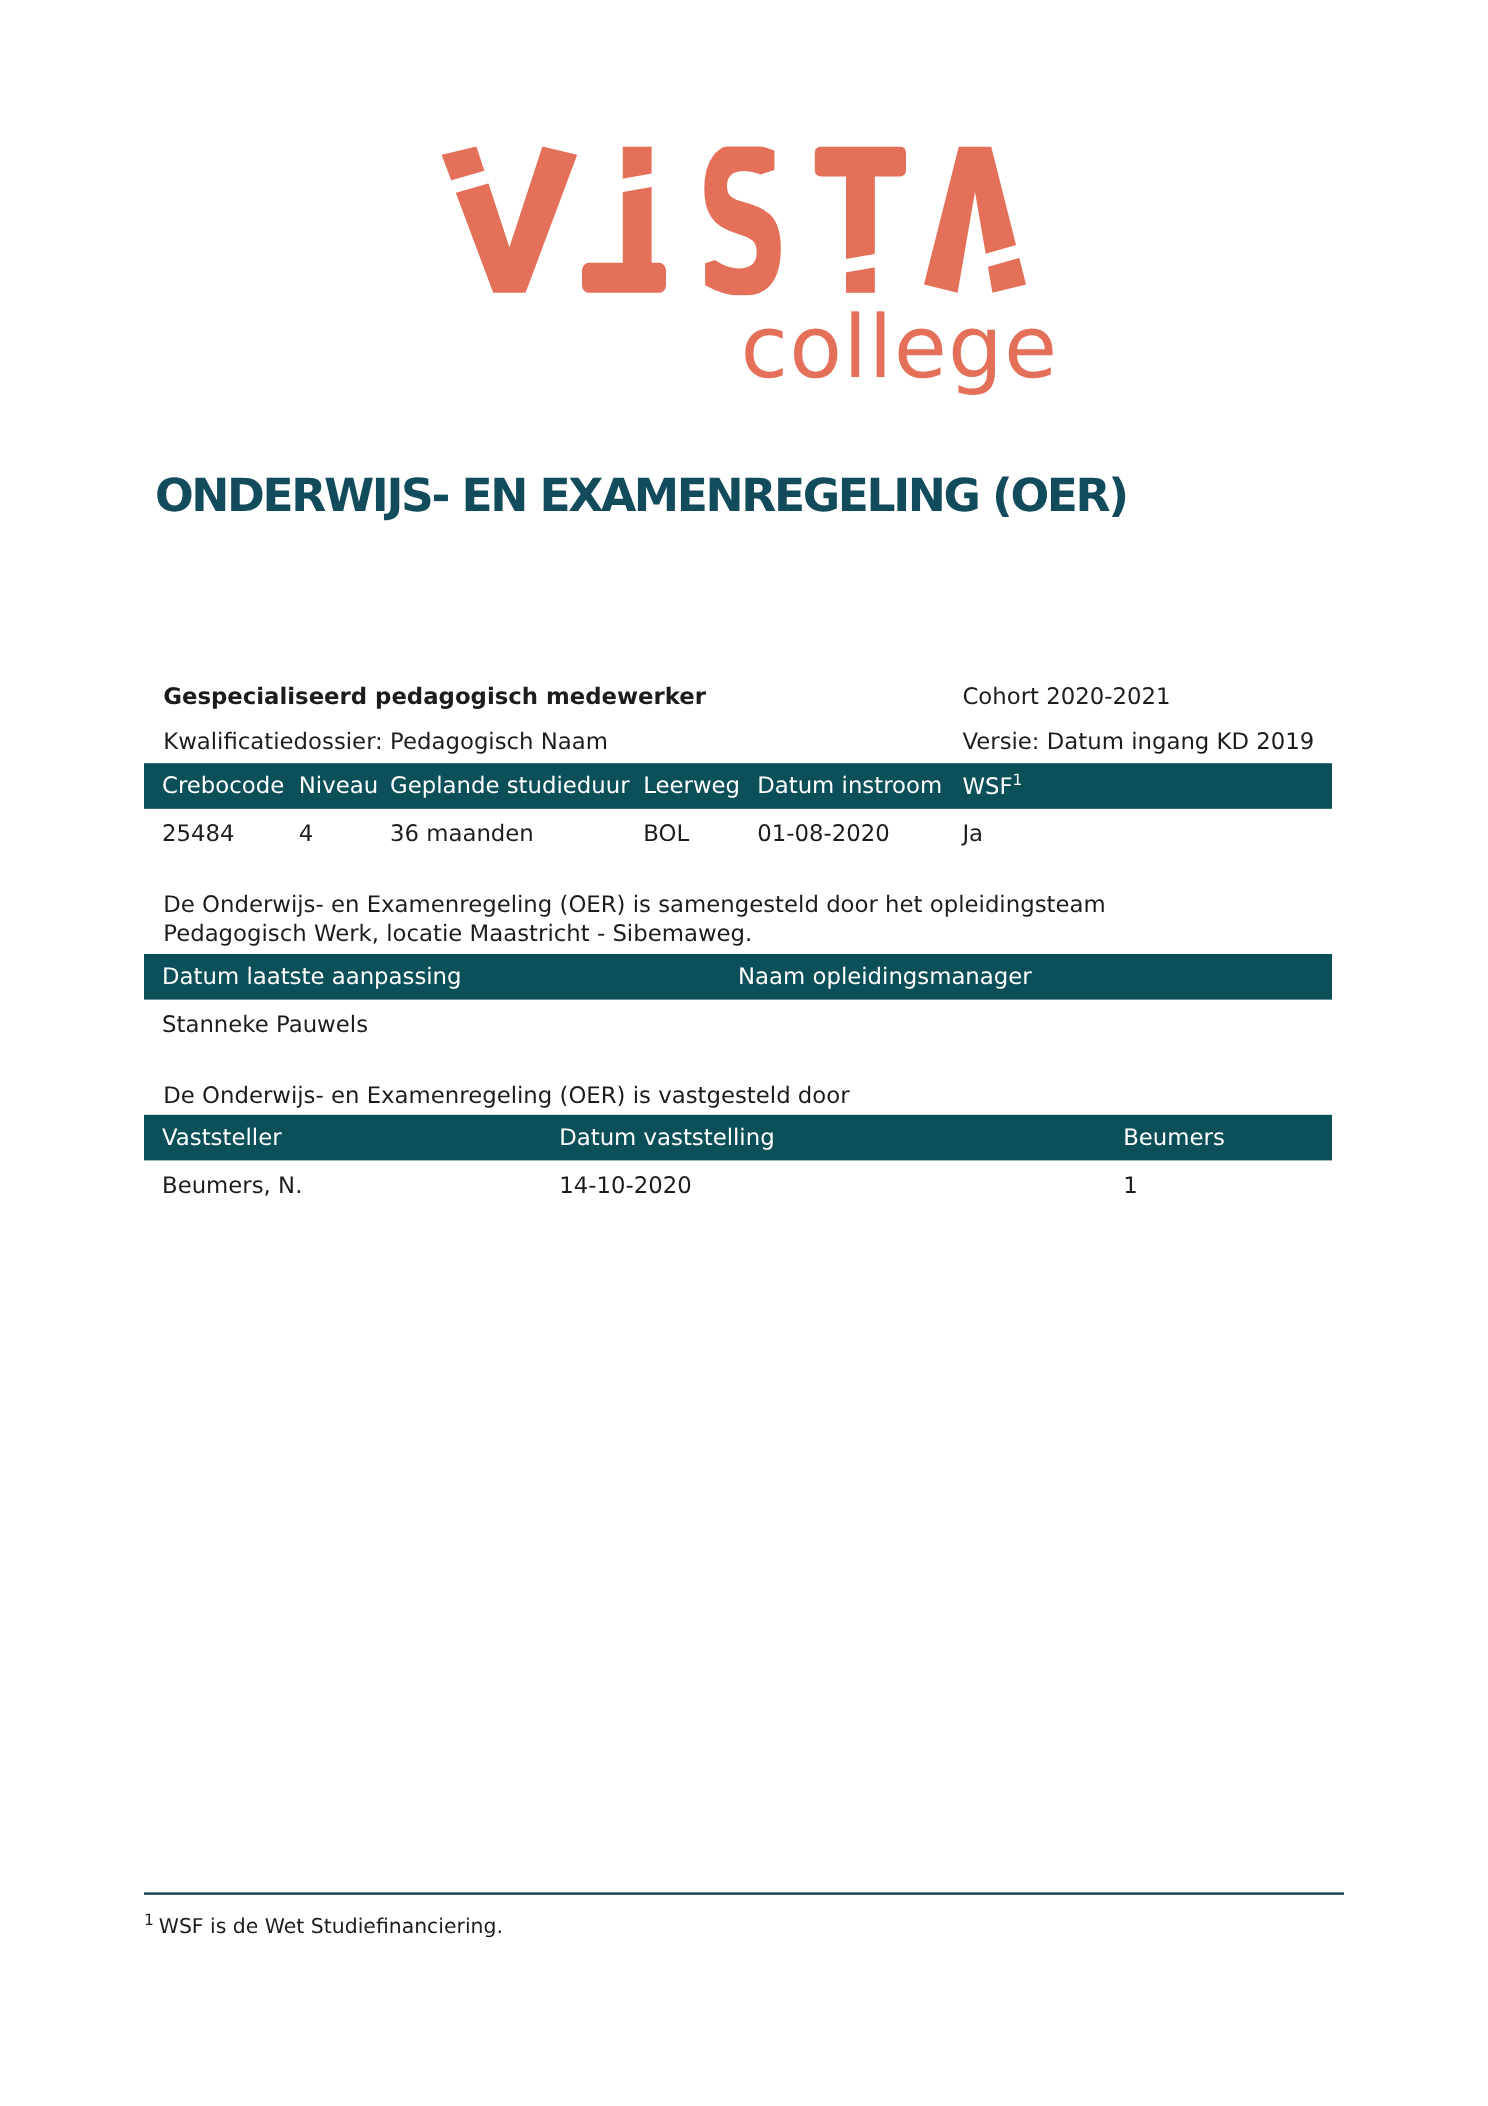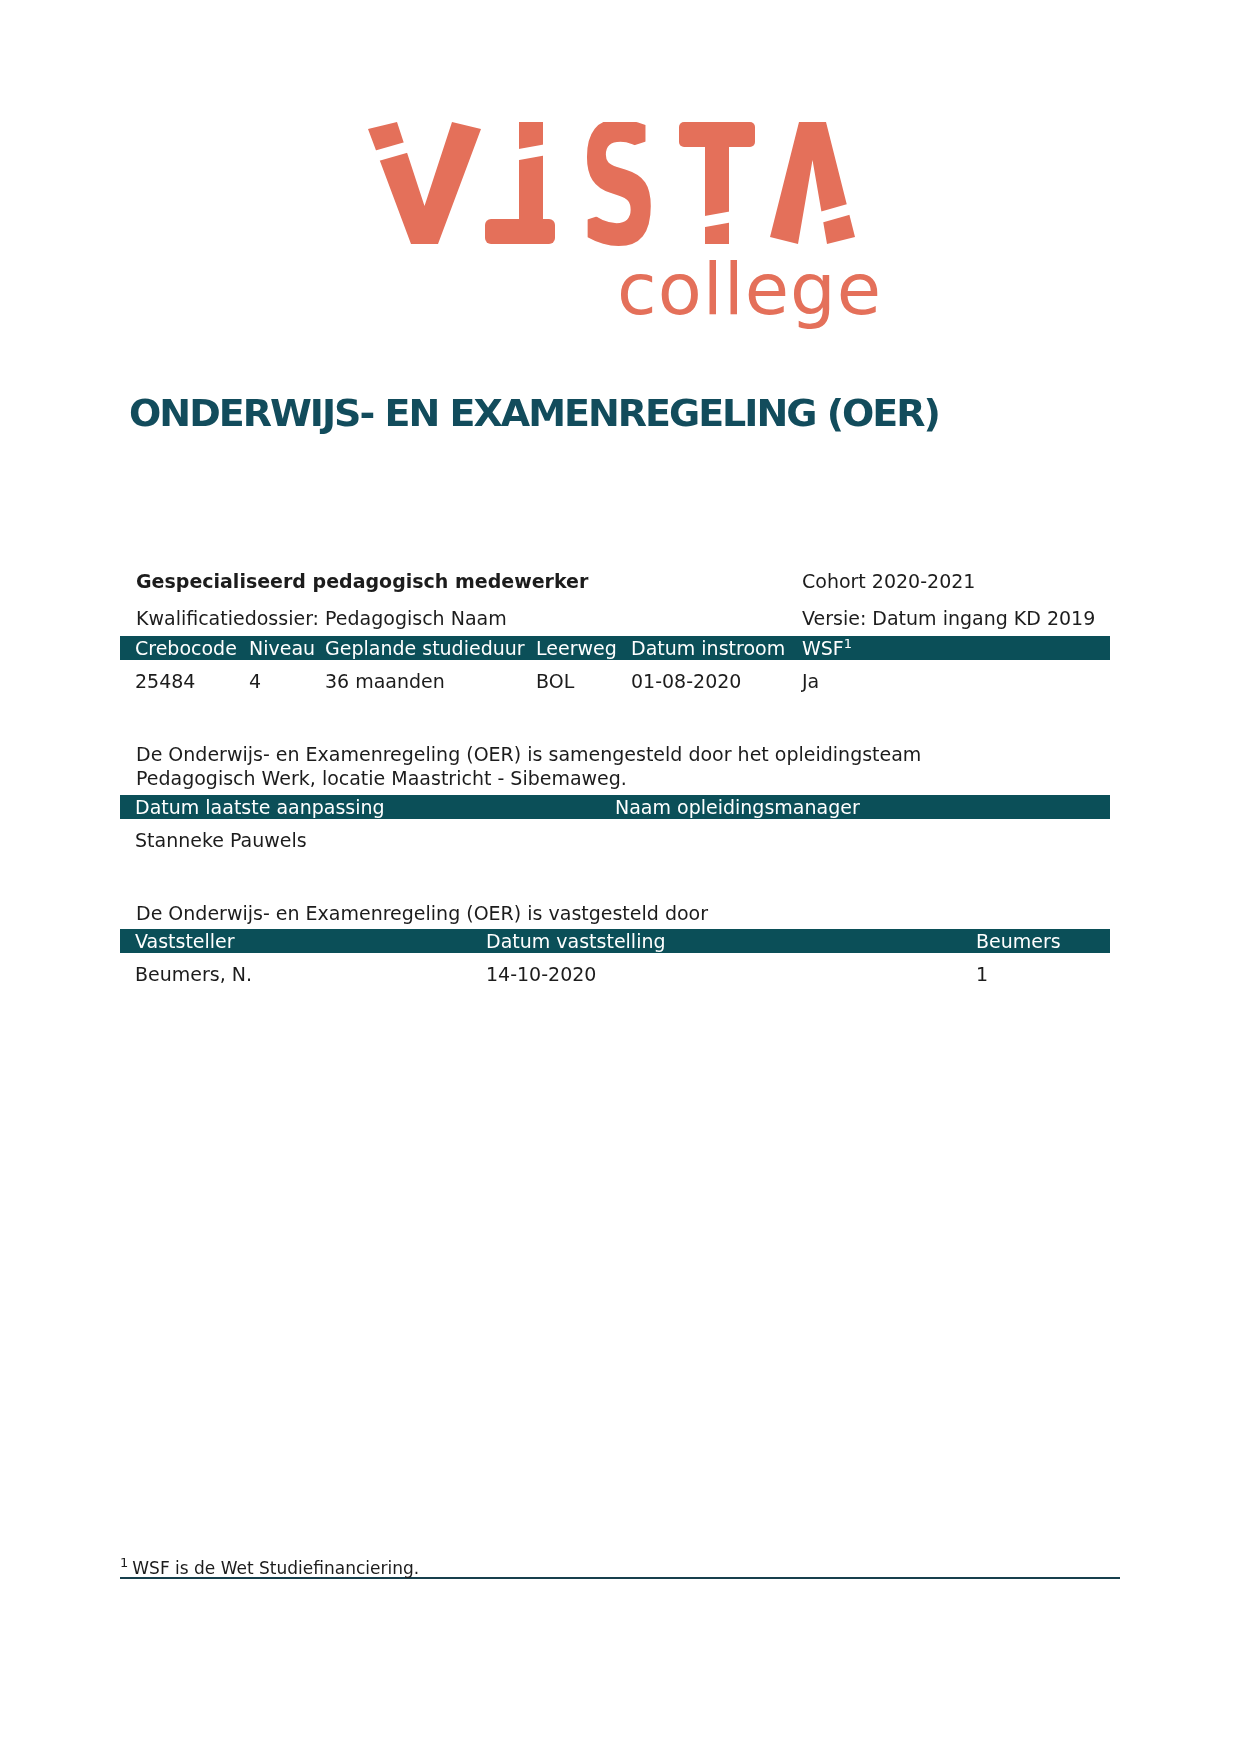--- a/index.html
+++ b/index.html
@@ -33,37 +33,37 @@
     white-space:nowrap;
   }
   
   .info-line{position:absolute;left:136px;width:1000px;font-size:19px;line-height:22px;}
   .info-left{position:absolute;left:0;top:0;}
   .info-right{position:absolute;left:666px;top:0;} 
   .bold{font-weight:bold;}
   
   .tbl{position:absolute;left:120px;width:990px;}
   .thead{
-    display:grid;height:24px;align-items:center;
+    display:grid;height:38px;align-items:center;
     background:var(--teal);color:#ffffff;font-size:19px;
   }
   .trow{display:grid;font-size:19px;color:#1c1c1c;padding-top:10px;}
   .t1{grid-template-columns:129px 76px 211px 95px 171px 1fr;}
   .t2{grid-template-columns:495px 1fr;}
-  .t3{grid-template-columns:346px 470px 1fr;gap:20px;}
+  .t3{grid-template-columns:346px 470px 1fr;}
   .thead > div:first-child, .trow > div:first-child{padding-left:15px;}
   .thead sup{font-size:13px;}
   
   .para{position:absolute;left:136px;font-size:19px;line-height:24px;}
   
   .foot-rule{
     position:absolute;left:120px;top:1577px;width:1000px;height:0;
     border-top:2px solid var(--rule);
   }
-  .footnote{position:absolute;left:120px;top:1555px;font-size:17px;}
+  .footnote{position:absolute;left:120px;top:1593px;font-size:17px;}
   .footnote sup{font-size:13px;vertical-align:super;margin-right:4px;}
 </style>
 </head>
 <body>
 
 <div class="page">
 
   <div class="logo">
     <svg width="490" height="124" viewBox="0 0 490 124">
 

